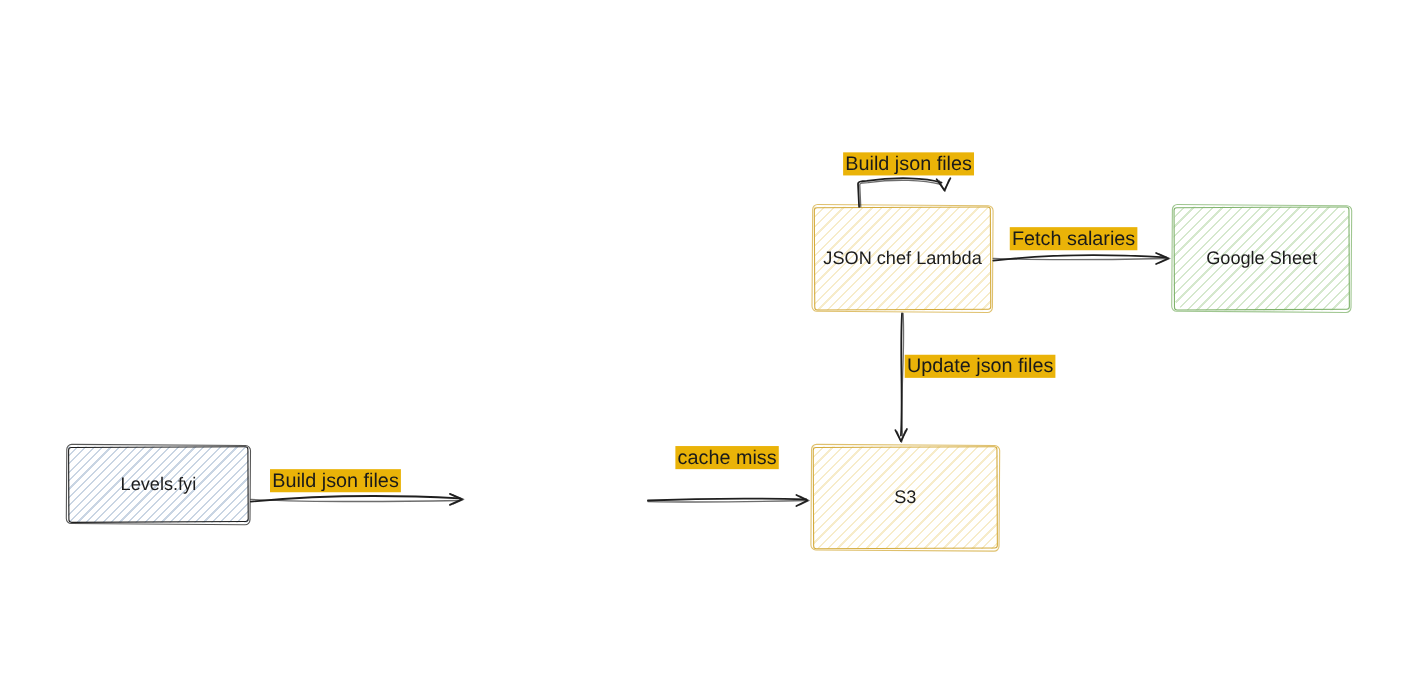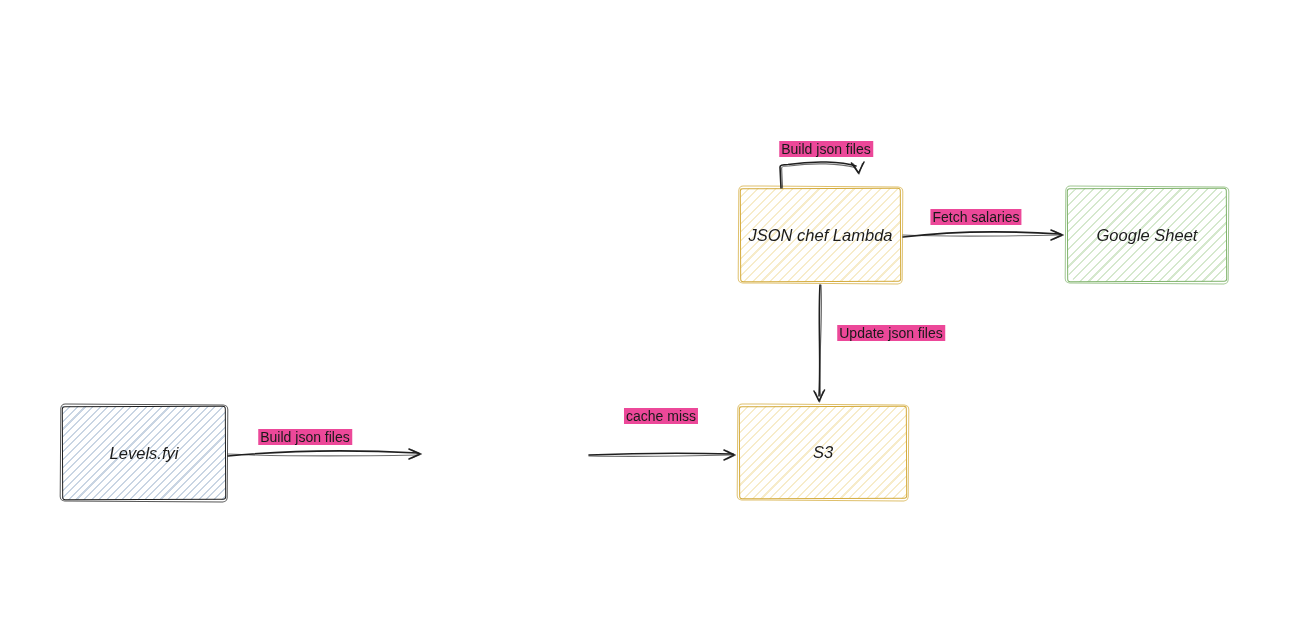--- a/index.html
+++ b/index.html
@@ -29,42 +29,42 @@
     pointer-events: none;
   }
   .node::after {
     content: ""; position: absolute; inset: -2px;
     border: 1.4px solid var(--stroke);
     border-radius: 5px;
     transform: rotate(0.4deg);
     opacity: .75;
     pointer-events: none;
   }
-  .node .node-label { position: relative; z-index: 2; font-style: italic; }
+  .node .node-label { position: relative; z-index: 2; }
 
   .node-gray   { --stroke: #1e1e1e; --hatch: #c9d5e3;
     background-image: repeating-linear-gradient(135deg,
       var(--hatch) 0px, var(--hatch) 1.5px, transparent 1.5px, transparent 5.4px); }
   .node-yellow { --stroke: #d4ab3c; --hatch: #f7ecca; }
   .node-green  { --stroke: #7fb36b; --hatch: #d5e8cd; }
 
-  #node-levels { left: 62px;  top: 406px; width: 164px; height: 94px; }
+  #node-levels { left: 62px;  top: 406px; width: 164px; height: 69px; }
   #node-cdn    { left: 424px; top: 405px; width: 162px; height: 93px; }
   #node-s3     { left: 739px; top: 406px; width: 168px; height: 93px; }
   #node-lambda { left: 740px; top: 188px; width: 161px; height: 94px; }
   #node-gsheet { left: 1067px;top: 188px; width: 160px; height: 94px; border-radius: 14px; }
 
   
   .edge-label {
     position: absolute;
     transform: translate(-50%, -50%);
-    font-size: 14px;
+    font-size: 18px;
     white-space: nowrap;
     color: #1a1a1a;
-    background: #ec4899;
+    background: #eab308;
     padding: 0 2px;
     z-index: 3;
   }
   #label-fetch-json   { left: 305px; top: 437px; }
   #label-cache-miss   { left: 661px; top: 416px; }
   #label-update-json  { left: 891px; top: 333px; }
   #label-fetch-salaries { left: 976px; top: 217px; }
   #label-build-json   { left: 826px; top: 149px; }
 
   

